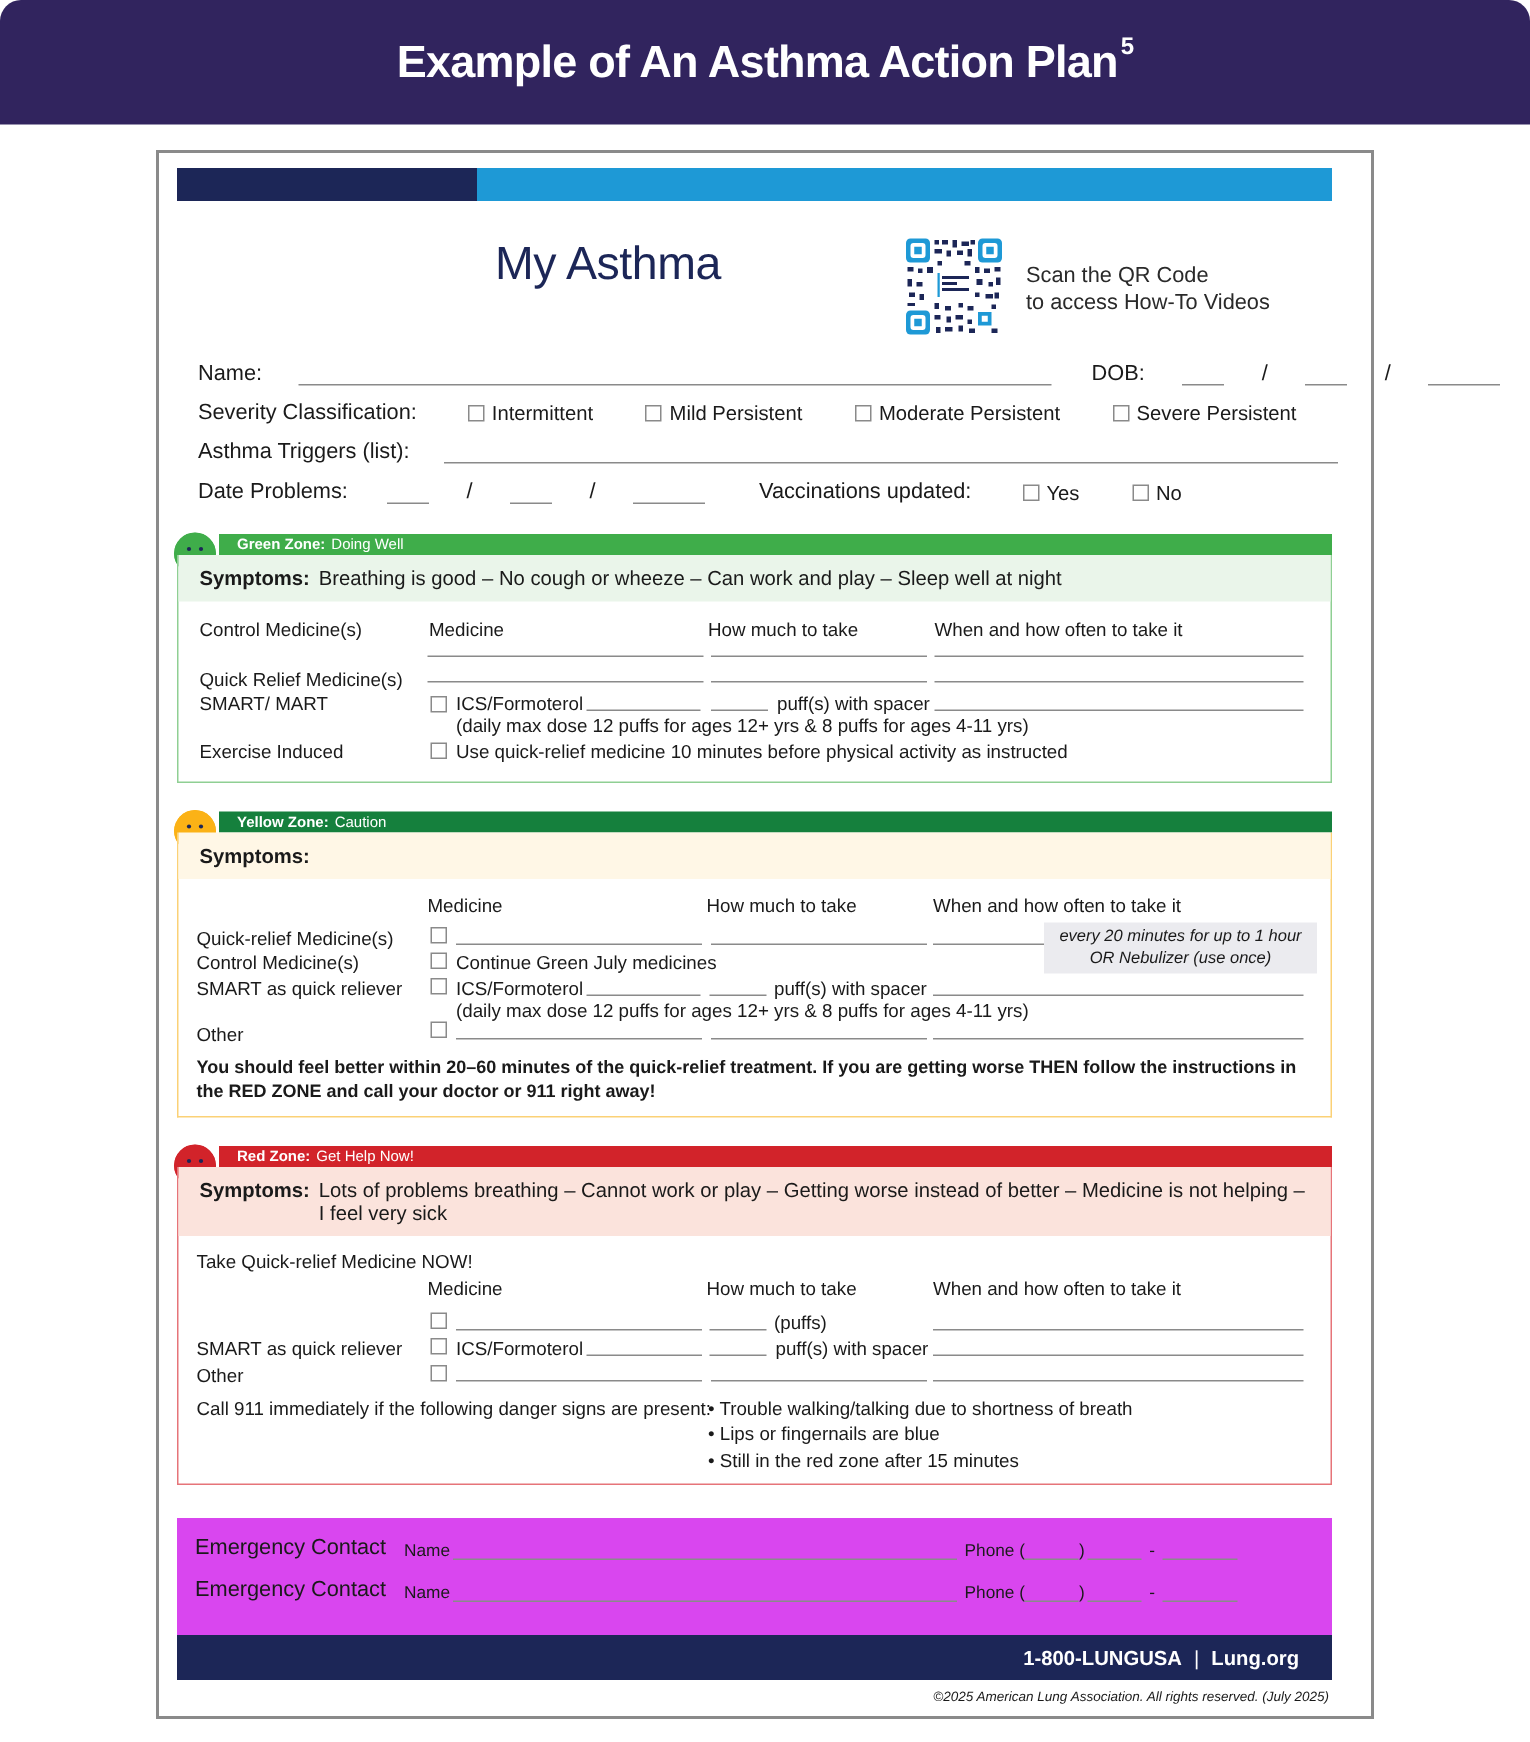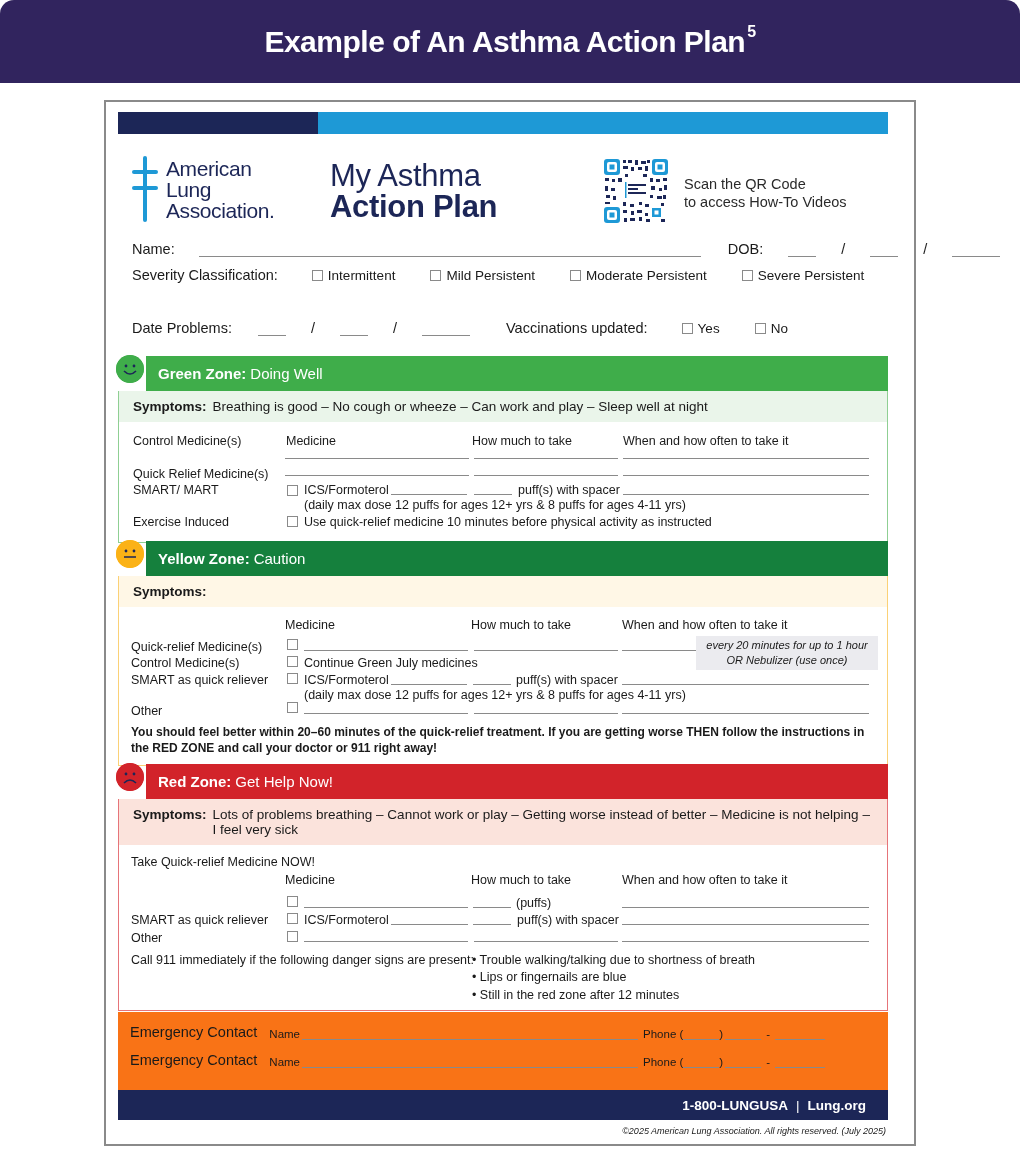--- a/index.html
+++ b/index.html
@@ -28,21 +28,21 @@
 
   .qr { position: absolute; left: 497px; top: 56px; width: 66px; height: 66px; }
   .qr-text { position: absolute; left: 578px; top: 73px; font-size: 14.5px; line-height: 18px; color: #2a2a2a; }
 
   .info { position: absolute; left: 26px; font-size: 14.5px; color: #1a1a1a; display: flex; align-items: flex-end; white-space: nowrap; gap: 20px; }
   .line { display: inline-block; border-bottom: 1px solid #8a8a8a; height: 14px; vertical-align: bottom; }
   .cb { display: inline-block; width: 11px; height: 11px; border: 1px solid #8a8a8a; background: #fff; vertical-align: middle; margin-right: 5px; }
   .opt { display: inline-flex; align-items: center; margin-right: 15px; font-size: 13.5px; }
 
   .zone { position: absolute; left: 12px; width: 770px; }
-  .zone-head { position: relative; height: 35px; margin-left: 28px; color: #fff; font-size: 15px; display: flex; align-items: center; padding-left: 12px; }
+  .zone-head { position: relative; height: 14px; margin-left: 28px; color: #fff; font-size: 10px; display: flex; align-items: center; padding-left: 12px; }
   .zone-head b { margin-right: 4px; }
   .smiley { position: absolute; left: -30px; top: -1px; width: 28px; height: 28px; border-radius: 50%; }
   .zone-box { border: 1px solid; border-top: none; position: relative; }
   .symptoms { font-size: 13.5px; padding: 8px 14px; display: flex; }
   .symptoms b { margin-right: 6px; white-space: nowrap; }
   .zone-body { position: relative; font-size: 12.5px; color: #1a1a1a; }
   .abs { position: absolute; white-space: nowrap; }
   .u { position: absolute; border-bottom: 1px solid #8a8a8a; height: 1px; }
   .bx { position: absolute; width: 11px; height: 11px; border: 1px solid #8a8a8a; background: #fff; }
 
@@ -56,57 +56,44 @@
   .yellow .zone-box { border-color: #fbd176; }
   .yellow .symptoms { background: #fff7e6; }
 
   .red .zone-head { background: #d2232a; }
   .red .smiley { background: #d2232a; }
   .red .zone-box { border-color: #e67479; }
   .red .symptoms { background: #fbe3dc; }
 
   .note-box { position: absolute; background: #ebebef; font-style: italic; font-size: 11px; text-align: center; line-height: 15px; padding: 2px 6px; }
 
-  .emergency { position: absolute; left: 12px; top: 910px; width: 770px; height: 79px; background: #f97316; }
+  .emergency { position: absolute; left: 12px; top: 910px; width: 770px; height: 79px; background: #d946ef; }
   .emergency .row { position: absolute; left: 12px; display: flex; align-items: flex-end; font-size: 11.5px; white-space: nowrap; }
   .emergency .row .lbl { font-size: 14.5px; margin-right: 12px; }
 
   .footer-bar { position: absolute; left: 12px; top: 988px; width: 770px; height: 30px; background: #1c2657; color: #fff; font-size: 13.5px; font-weight: bold; display: flex; align-items: center; justify-content: flex-end; padding-right: 22px; }
   .footer-bar .sep { font-weight: normal; margin: 0 8px; }
   .copyright { position: absolute; right: 28px; top: 1024px; font-size: 9px; font-style: italic; color: #1a1a1a; }
 </style>
 </head>
 <body>
 
 <div class="page-header">
   <h1><span>Example of An Asthma Action Plan</span><sup>5</sup></h1>
 </div>
 
 <div class="sheet">
   <div class="topbar">
       <div class="dark"></div>
       <div class="light"></div>
     </div>
 
-  <div class="brand">
-    <div class="brand-cross">
-        <div class="v"></div>
-        <div class="h1"></div>
-        <div class="h2"></div>
-      </div>
-    <div class="brand-text">
-      <div>American</div>
-      <div>Lung</div>
-      <div>Association.</div>
-    </div>
-  </div>
 
   <div class="plan-title">
     <div>My Asthma</div>
-    <div class="l2">Action Plan</div>
   </div>
 
   <svg class="qr" viewBox="0 0 66 66">
     <rect x="0" y="0" width="66" height="66" fill="#fff"></rect>
     <g fill="#1e99d6">
       <rect x="1" y="1" width="16" height="16" rx="3"></rect>
         <rect x="49" y="1" width="16" height="16" rx="3"></rect>
         <rect x="1" y="49" width="16" height="16" rx="3"></rect>
     </g>
     <g fill="#fff">
@@ -200,20 +187,24 @@
     <span class="opt">
         <span class="cb"></span>
         <span>Moderate Persistent</span>
       </span>
     <span class="opt">
         <span class="cb"></span>
         <span>Severe Persistent</span>
       </span>
   </div>
 
+  <div class="info" style="top:191px;">
+    <span>Asthma Triggers (list):</span>
+    <span class="line" style="width:596px;margin-left:3px;"></span>
+  </div>
 
   <div class="info" style="top:218px;">
     <span>Date Problems:</span>
     <span class="line" style="width:28px;margin-left:6px;"></span>
     <span style="margin:0 5px;">/</span>
     <span class="line" style="width:28px;"></span>
     <span style="margin:0 5px;">/</span>
     <span class="line" style="width:48px;"></span>
     <span style="margin-left:16px;margin-right:14px;">Vaccinations updated:</span>
     <span class="opt">
@@ -364,21 +355,21 @@
 
         <span class="abs" style="left:12px;top:86px;">Other</span>
         <span class="bx" style="left:168px;top:86px;"></span>
         <span class="u" style="left:185px;top:96px;width:164px;"></span>
         <span class="u" style="left:355px;top:96px;width:144px;"></span>
         <span class="u" style="left:503px;top:96px;width:247px;"></span>
 
         <span class="abs" style="left:12px;top:108px;text-align:center;">Call 911 immediately if the following danger signs are present:</span>
         <span class="abs" style="left:353px;top:108px;">• Trouble walking/talking due to shortness of breath</span>
         <span class="abs" style="left:353px;top:125px;">• Lips or fingernails are blue</span>
-        <span class="abs" style="left:353px;top:143px;">• Still in the red zone after 12 minutes</span>
+        <span class="abs" style="left:353px;top:143px;">• Still in the red zone after 15 minutes</span>
       </div>
     </div>
   </div>
 
   <div class="emergency">
     <div class="row" style="top:12px;">
       <span class="lbl">Emergency Contact</span>
       <span>Name</span>
       <span class="line" style="width:336px;margin-left:2px;margin-right:5px;"></span>
       <span>Phone (</span>

